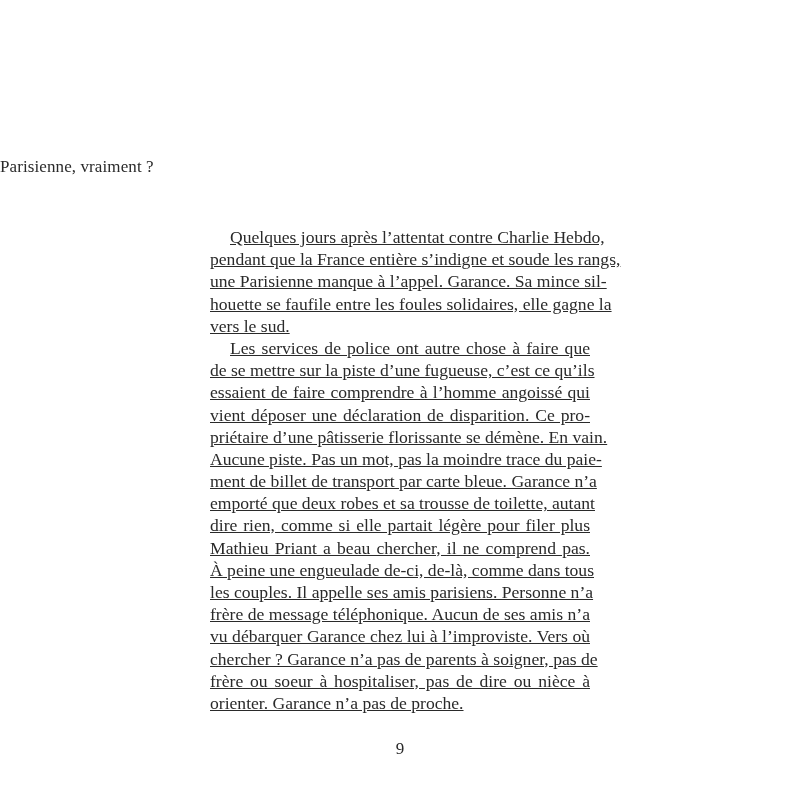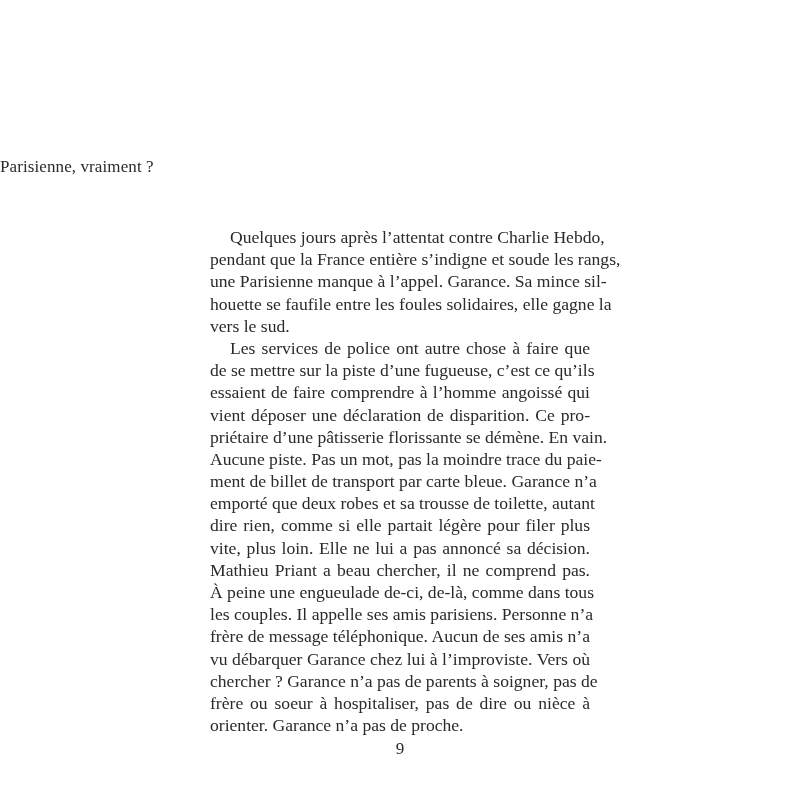--- a/index.html
+++ b/index.html
@@ -12,21 +12,21 @@
   .title {
     position: absolute; top: 157px; left: 0; width: 800px;
     text-align: left; font-size: 17px; letter-spacing: 0.1px;
   }
   .body-text {
     position: absolute; top: 226px; left: 210px; width: 380px;
     font-size: 17.6px; line-height: 22.2px;
   }
   .line {
     display: block; text-align: justify; text-align-last: justify;
-    white-space: nowrap; height: 22.2px;
+    white-space: nowrap; height: 22.2px; text-decoration: underline;
   }
   .line.indent { padding-left: 20px; }
   .line.last { text-align-last: left; }
   .page-number {
     position: absolute; top: 739px; left: 0; width: 800px;
     text-align: center; font-size: 17px;
   }
 </style>
 </head>
 <body>
@@ -44,21 +44,20 @@
   <div>
     <span class="line indent">Les services de police ont autre chose à faire que</span>
     <span class="line">de se mettre sur la piste d’une fugueuse, c’est ce qu’ils</span>
     <span class="line">essaient de faire comprendre à l’homme angoissé qui</span>
     <span class="line">vient déposer une déclaration de disparition. Ce pro-</span>
     <span class="line">priétaire d’une pâtisserie florissante se démène. En vain.</span>
     <span class="line">Aucune piste. Pas un mot, pas la moindre trace du paie-</span>
     <span class="line">ment de billet de transport par carte bleue. Garance n’a</span>
     <span class="line">emporté que deux robes et sa trousse de toilette, autant</span>
     <span class="line">dire rien, comme si elle partait légère pour filer plus</span>
-    <span class="line">vite, plus loin. Elle ne lui a pas annoncé sa décision.</span>
     <span class="line">Mathieu Priant a beau chercher, il ne comprend pas.</span>
     <span class="line">À peine une engueulade de-ci, de-là, comme dans tous</span>
     <span class="line">les couples. Il appelle ses amis parisiens. Personne n’a</span>
     <span class="line">frère de message téléphonique. Aucun de ses amis n’a</span>
     <span class="line">vu débarquer Garance chez lui à l’improviste. Vers où</span>
     <span class="line">chercher ? Garance n’a pas de parents à soigner, pas de</span>
     <span class="line">frère ou soeur à hospitaliser, pas de dire ou nièce à</span>
     <span class="line last">orienter. Garance n’a pas de proche.</span>
   </div>
 </div>

